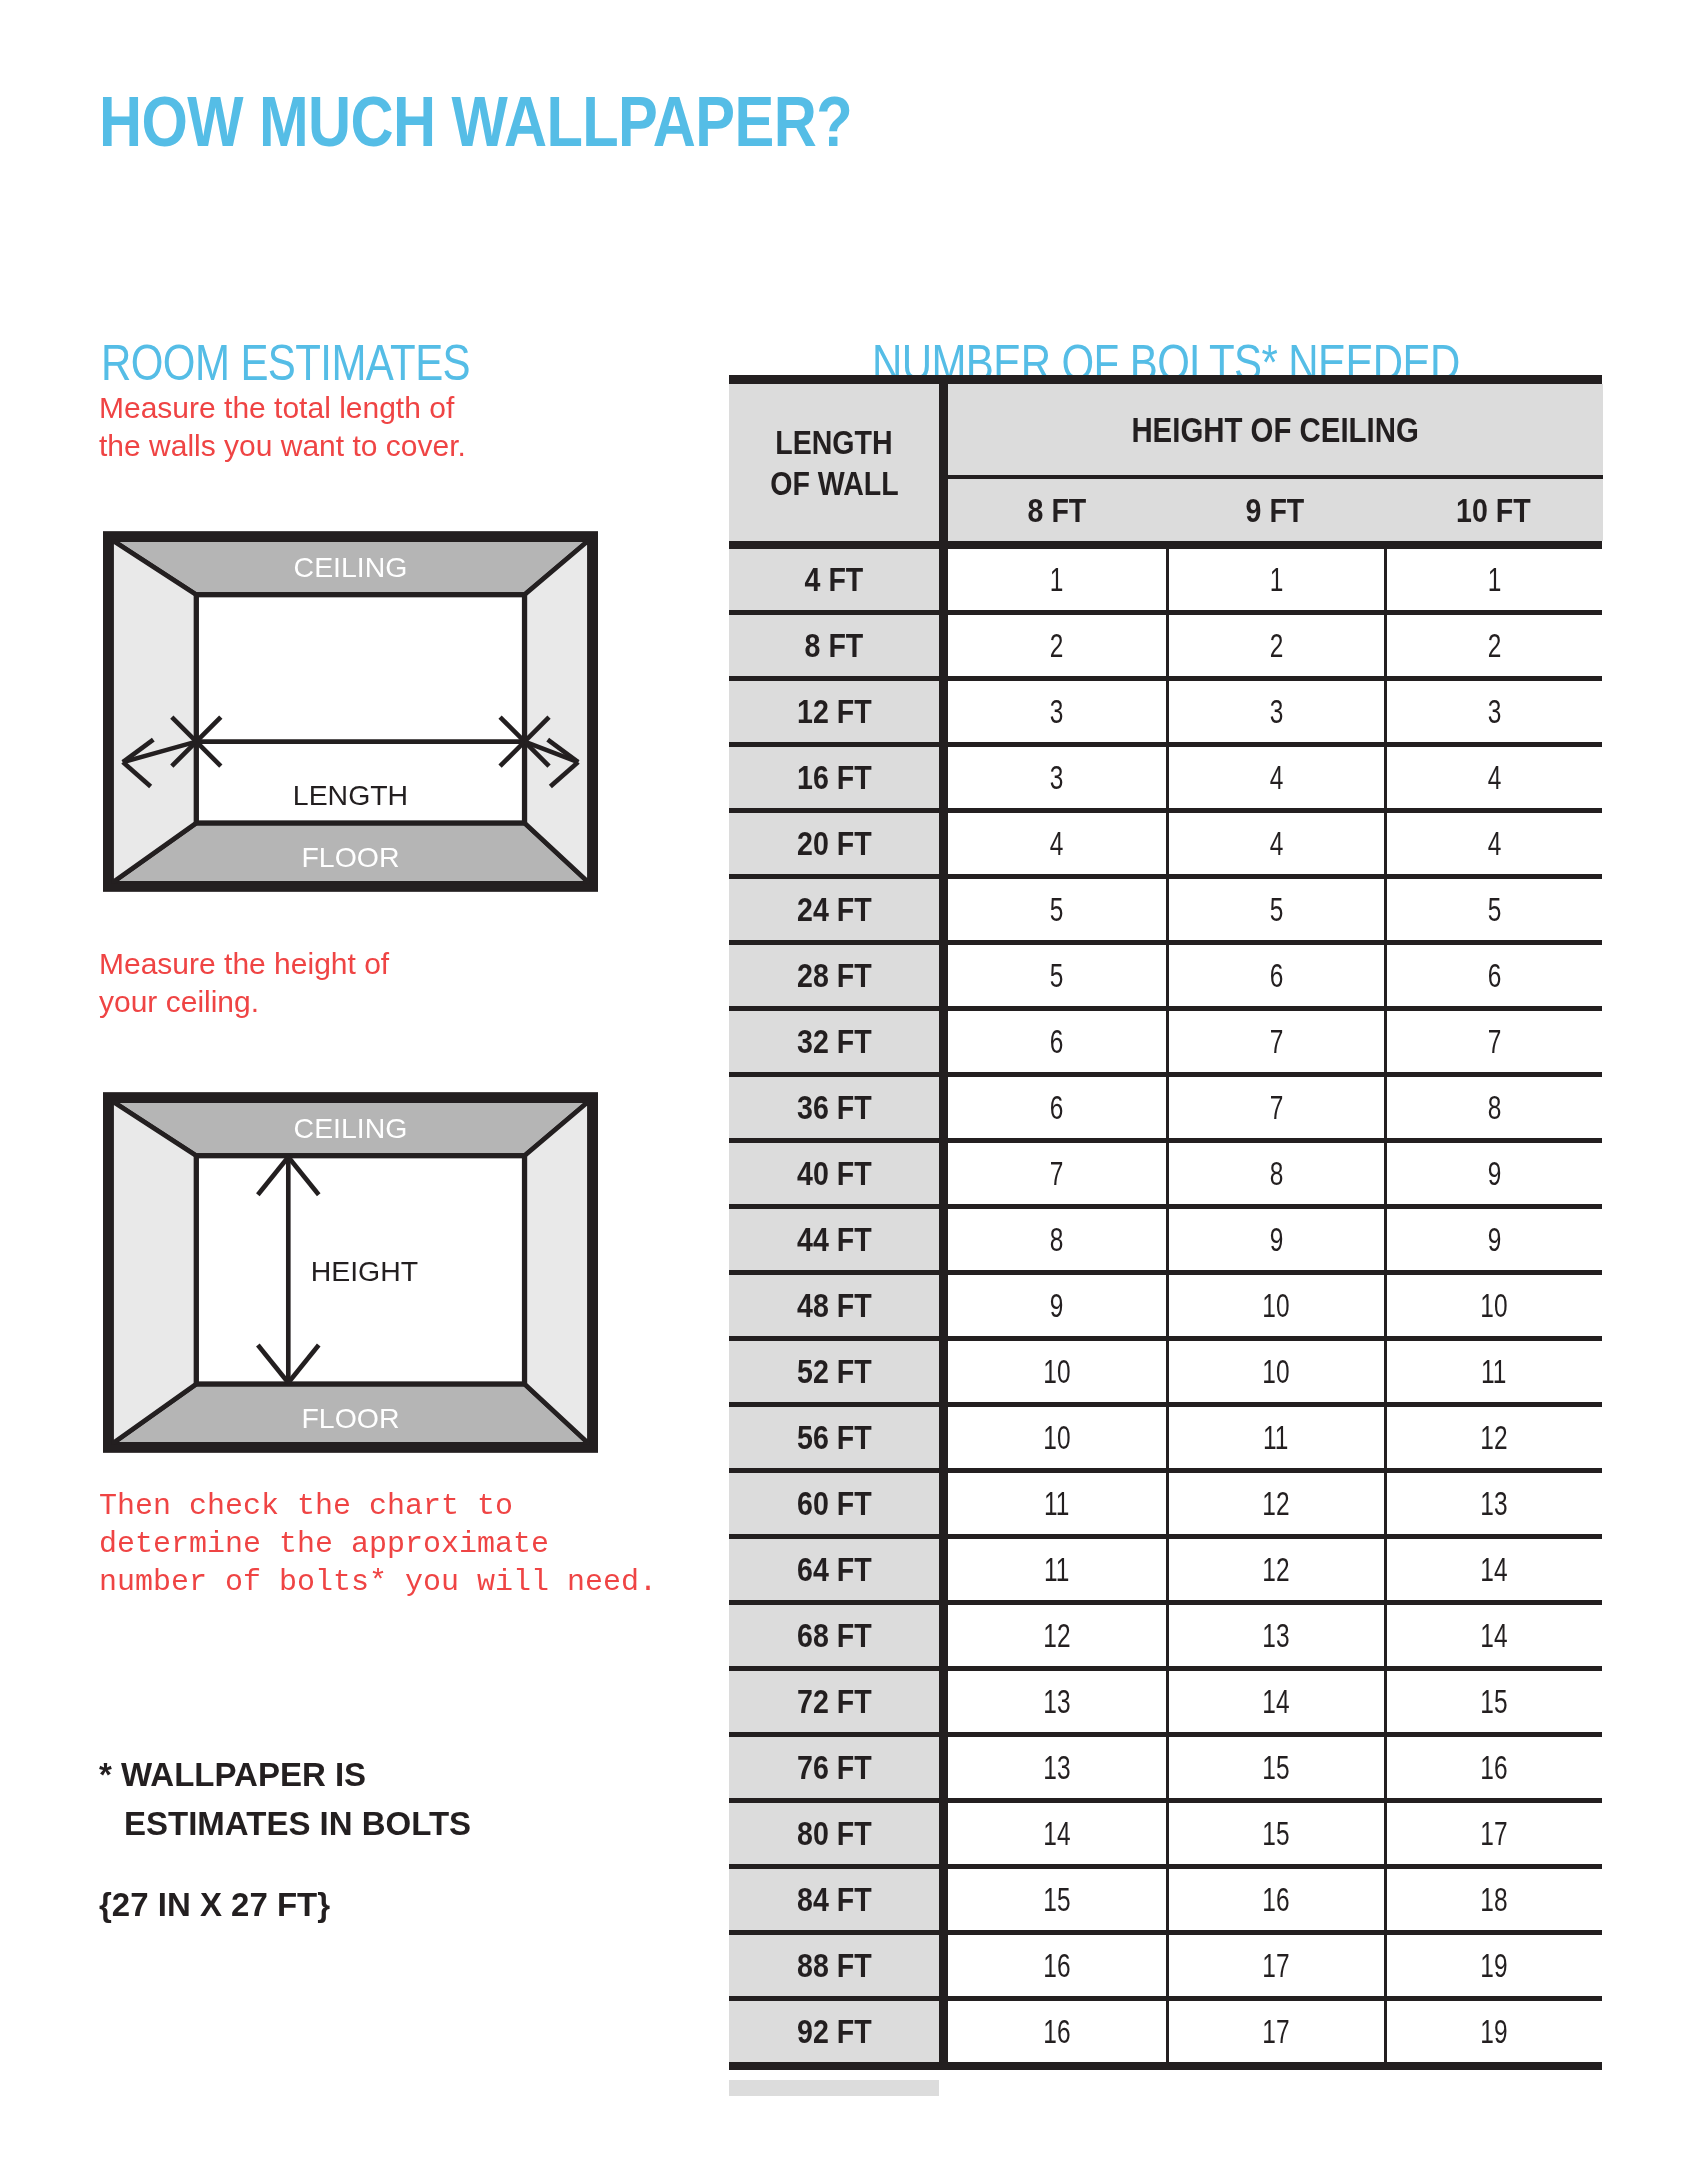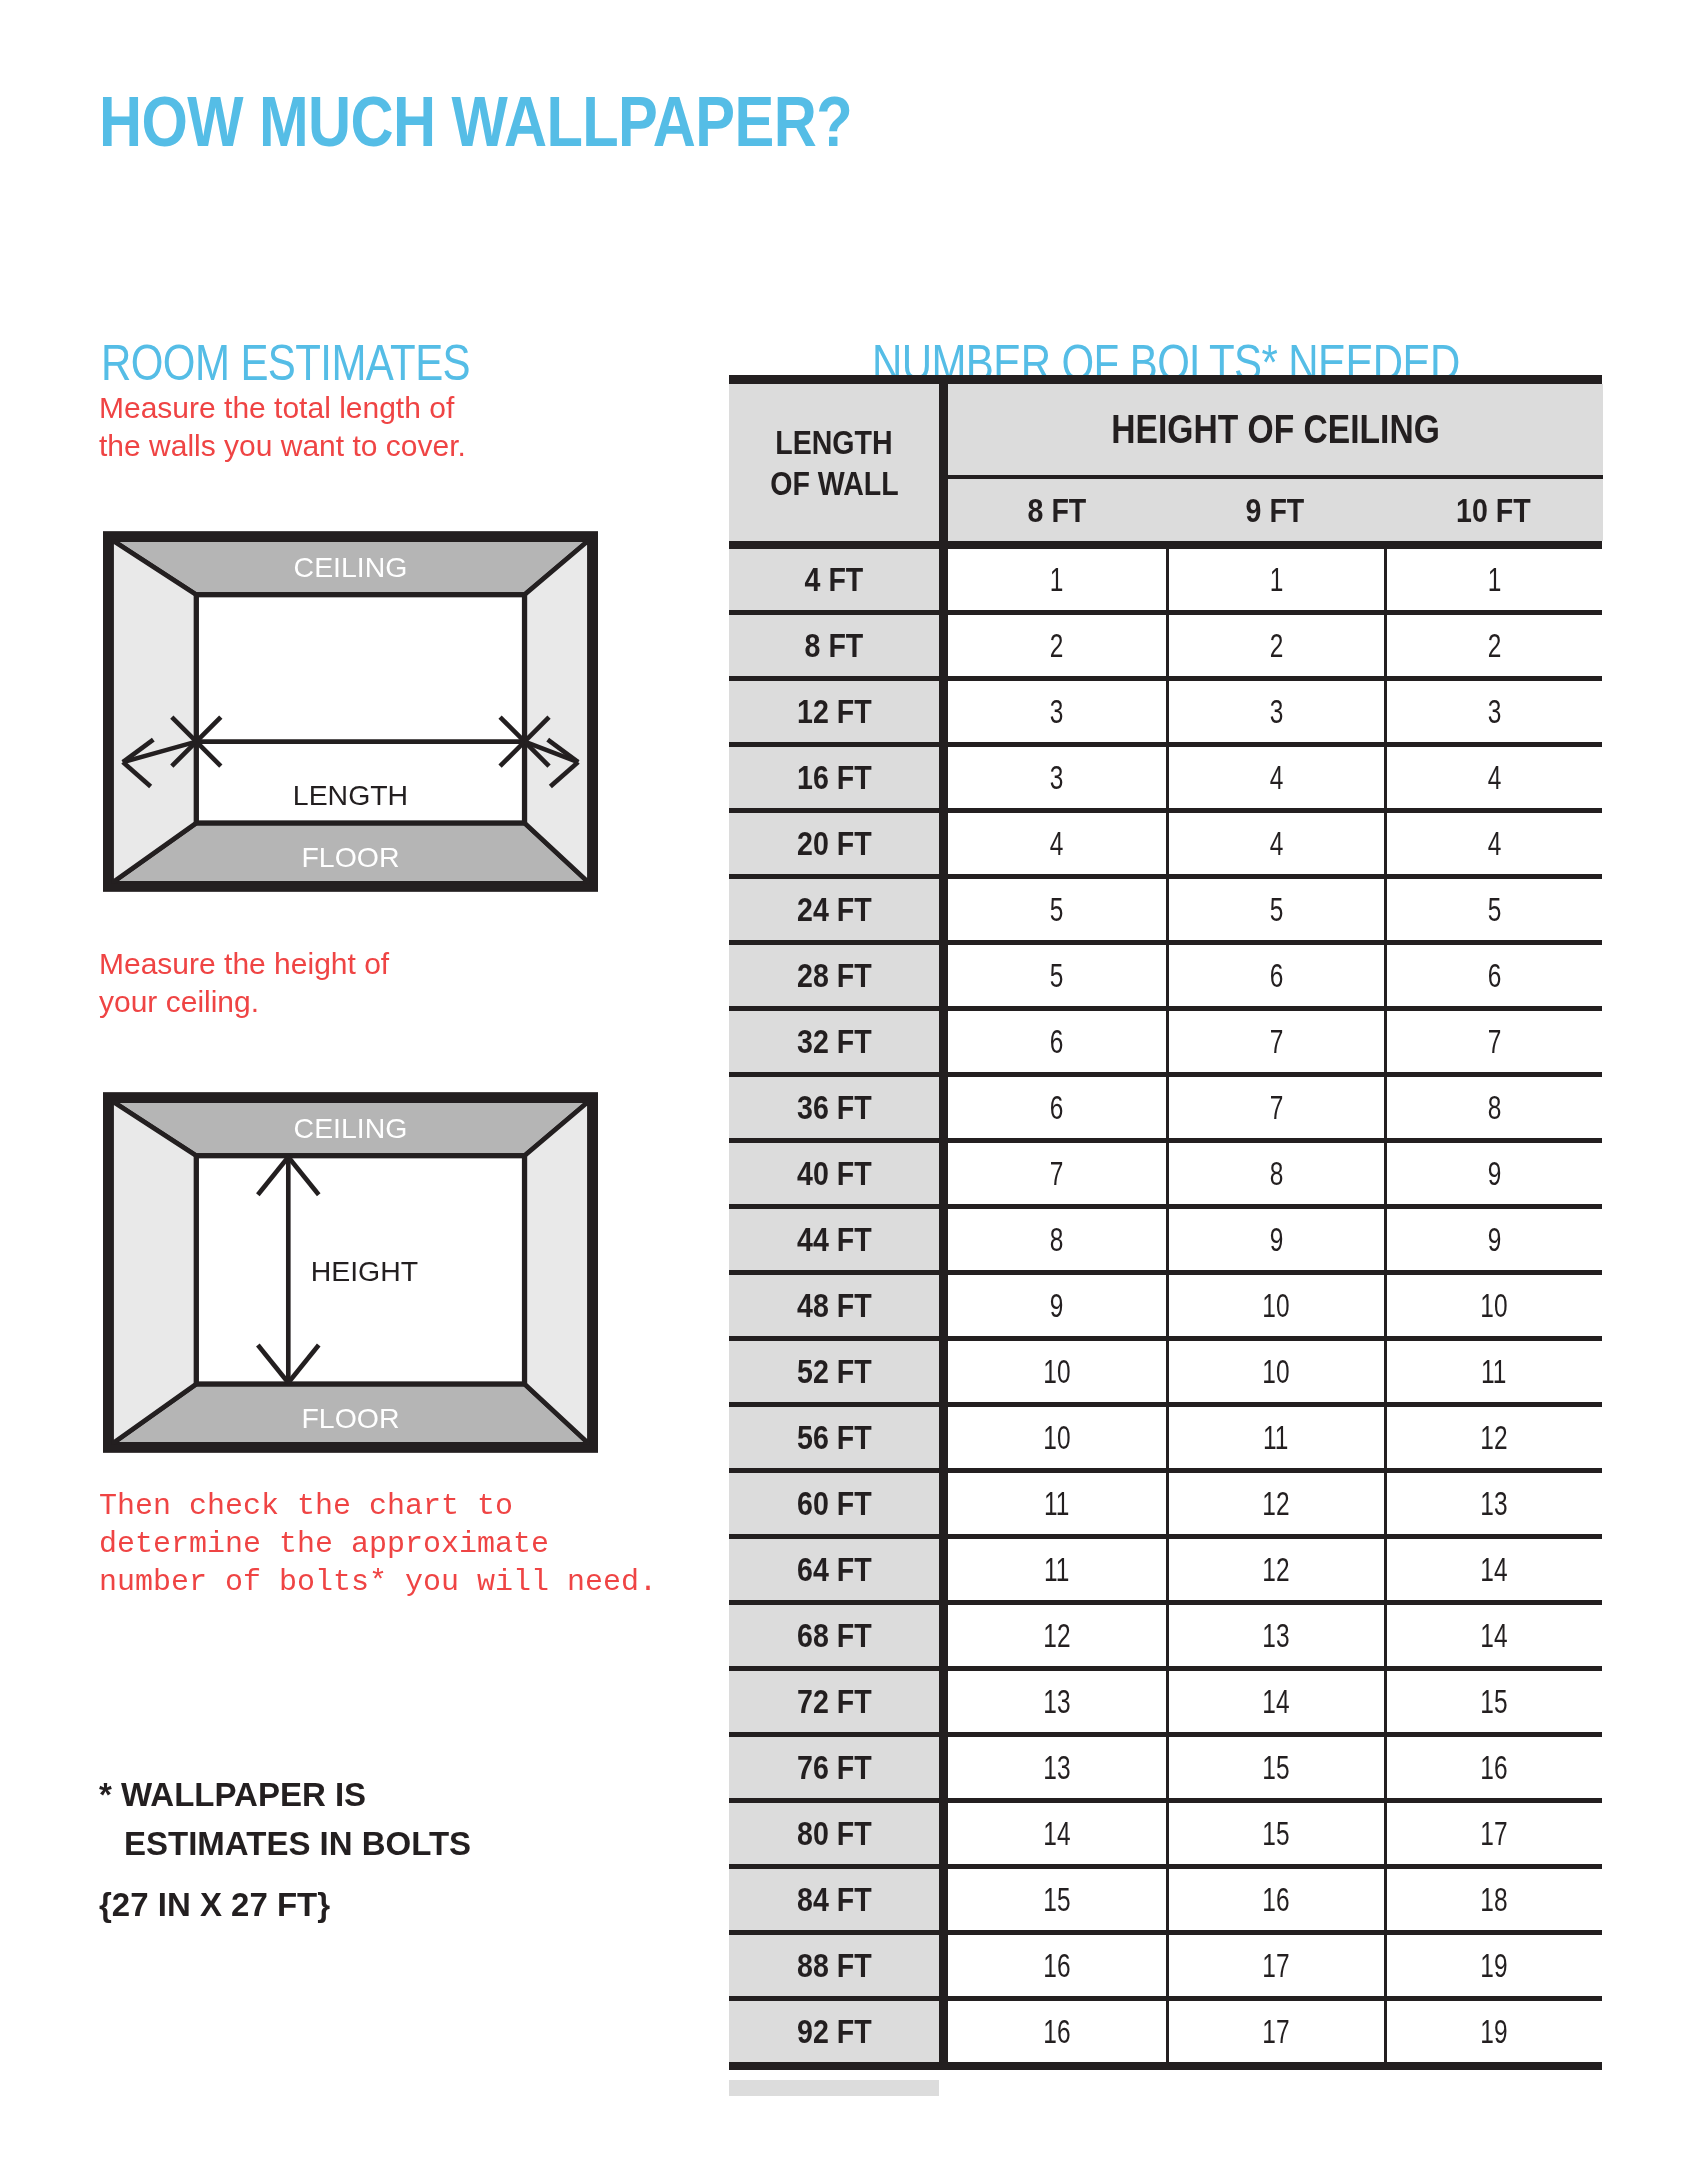--- a/index.html
+++ b/index.html
@@ -14,41 +14,41 @@
   .section-heading{font-size:50px;font-weight:normal;color:#55BDE6;letter-spacing:-0.7px;}
   #room-estimates-heading{left:101px;top:334px;}
   #bolts-heading{left:729px;top:334px;width:873px;text-align:center;}
 
   
   .para{font-size:30px;line-height:38px;color:#ef4444;}
   #para1{left:99px;top:389px;}
   #para2{left:99px;top:945px;}
   #para3{left:99px;top:1487px;font-family:Liberation Mono, monospace;}
   .note{font-size:33px;line-height:49px;font-weight:bold;}
-  #note-block{left:99px;top:1750px;margin-top:20px;}
+  #note-block{left:99px;top:1750px;}
   #note-block .indent{padding-left:25px;}
   #bolt-block{left:99px;top:1880px;}
   #bolt-block sup{font-size:60%;vertical-align:super;}
 
   
   .diagram{width:495px;height:361px;}
   #diagram1{left:103px;top:531px;}
   #diagram2{left:103px;top:1092px;}
   .diagram text{font-size:43px;font-family:"Liberation Sans",sans-serif;}
 
   
   #table-wrap{left:729px;top:375px;width:873px;}
   #thead{display:grid;grid-template-columns:210px 8.6px 655px;height:157px;
          border-top:9.3px solid #231F20;border-bottom:8.6px solid #231F20;}
   .th-left{background:#DCDCDC;display:flex;flex-direction:column;align-items:center;justify-content:center;
            font-size:34px;font-weight:bold;line-height:41px;text-align:center;}
   .th-div{background:#231F20;}
   .th-right{background:#DCDCDC;display:flex;flex-direction:column;}
   .th-group{height:95px;box-sizing:border-box;border-bottom:4.6px solid #231F20;
-            display:flex;align-items:center;justify-content:center;font-size:40px;font-weight:bold;}
+            display:flex;align-items:center;justify-content:center;font-size:35px;font-weight:bold;}
   .th-cols{height:62px;display:grid;grid-template-columns:1fr 1fr 1fr;}
   .th-col{display:flex;align-items:center;justify-content:center;font-size:34px;font-weight:bold;}
   #tbody{}
   .trow{display:grid;grid-template-columns:210px 8.6px 218px 218px 218px;height:66px;
         box-sizing:border-box;border-bottom:5.3px solid #231F20;text-align:right;}
   .trow.last{border-bottom-width:8.6px;height:69px;}
   .cell{display:flex;align-items:center;justify-content:center;}
   .cell.label{background:#DCDCDC;font-size:34px;font-weight:bold;}
   .cell.divcell{background:#231F20;}
   .cell.val{background:#ffffff;font-size:34px;}

